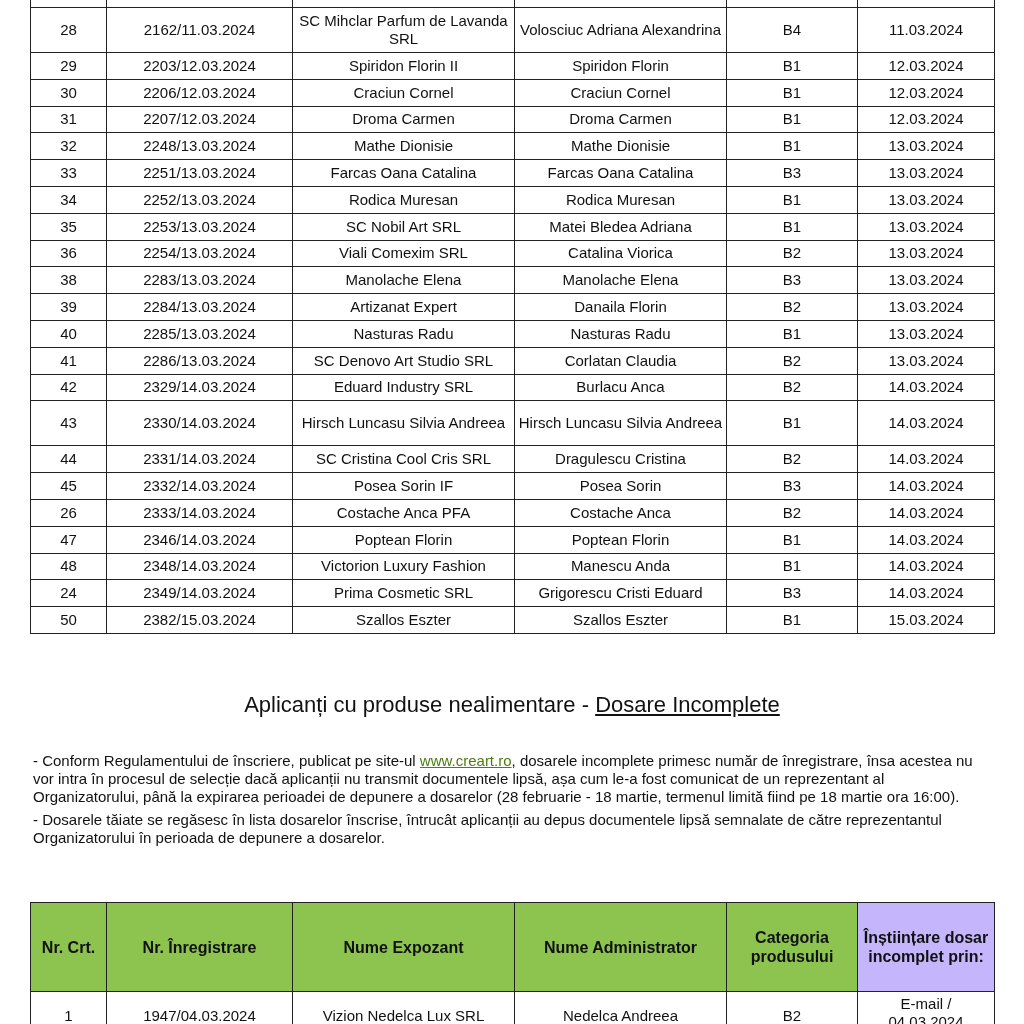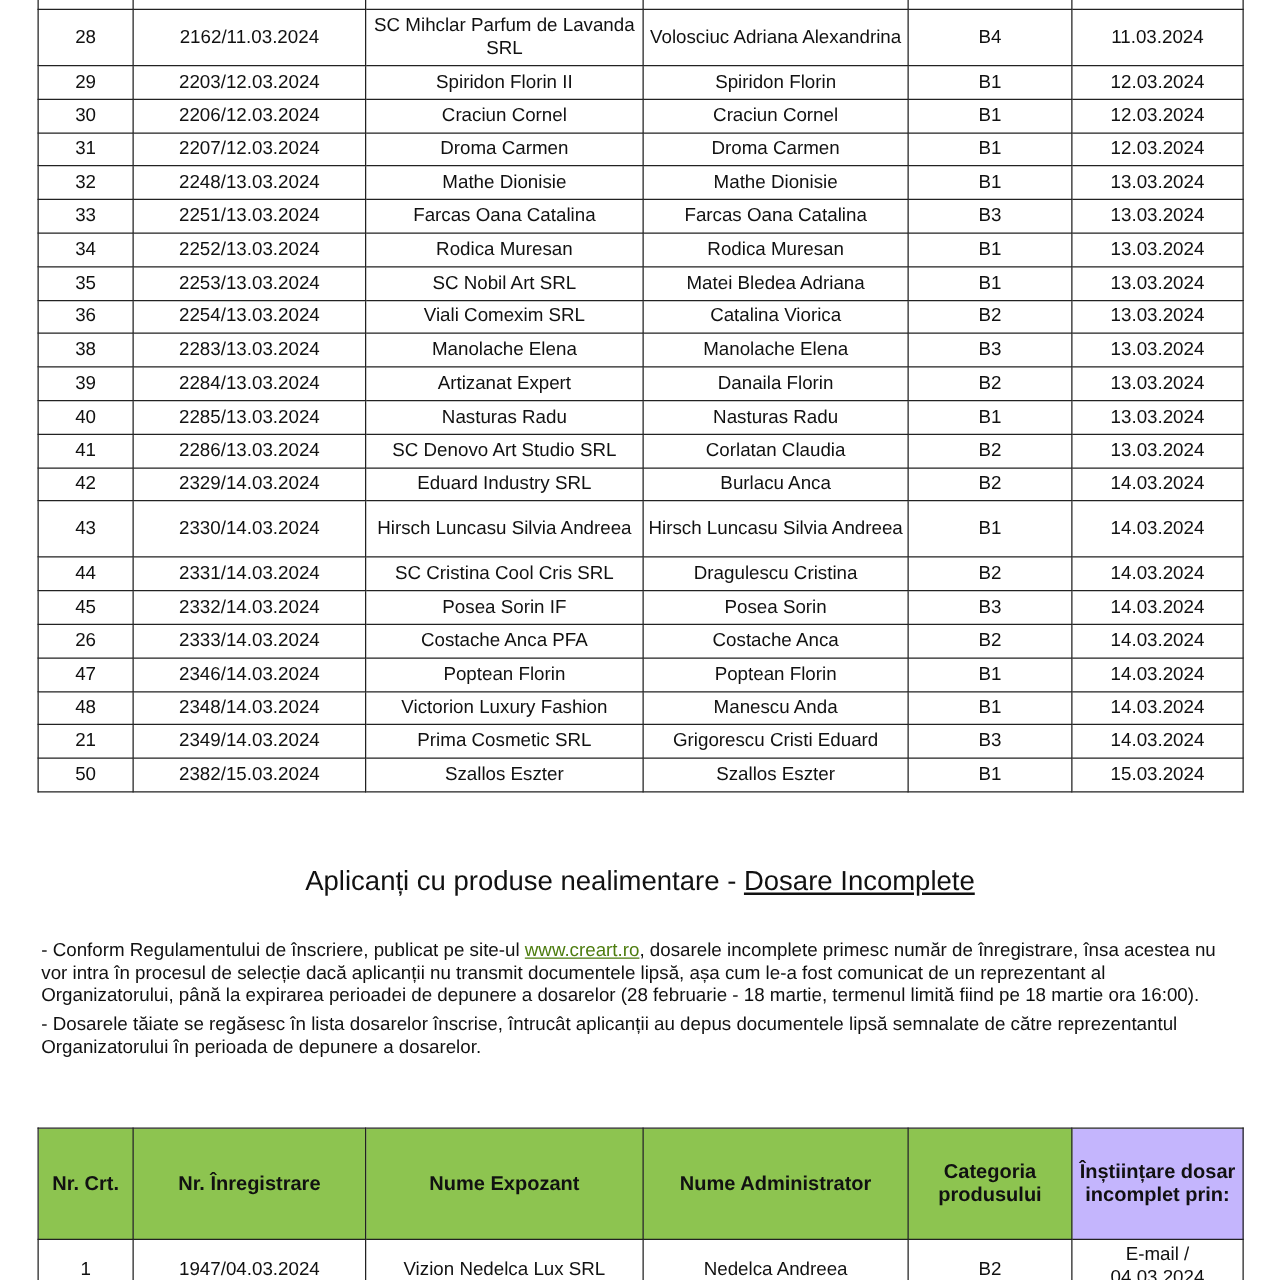--- a/index.html
+++ b/index.html
@@ -199,21 +199,21 @@
       </tr>
       <tr>
         <td>48</td>
         <td>2348/14.03.2024</td>
         <td>Victorion Luxury Fashion</td>
         <td>Manescu Anda</td>
         <td>B1</td>
         <td>14.03.2024</td>
       </tr>
       <tr>
-        <td>21</td>
+        <td>24</td>
         <td>2349/14.03.2024</td>
         <td>Prima Cosmetic SRL</td>
         <td>Grigorescu Cristi Eduard</td>
         <td>B3</td>
         <td>14.03.2024</td>
       </tr>
       <tr>
         <td>50</td>
         <td>2382/15.03.2024</td>
         <td>Szallos Eszter</td>

